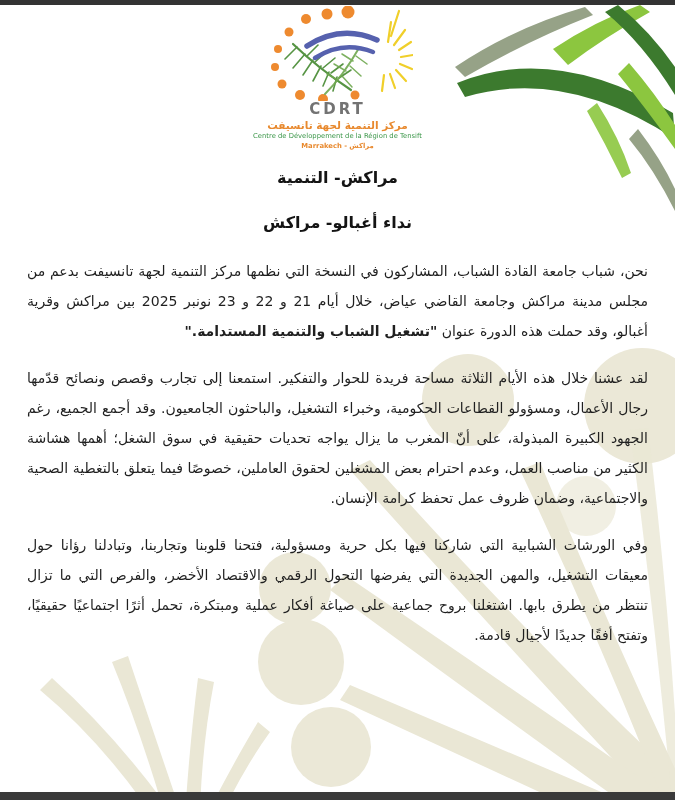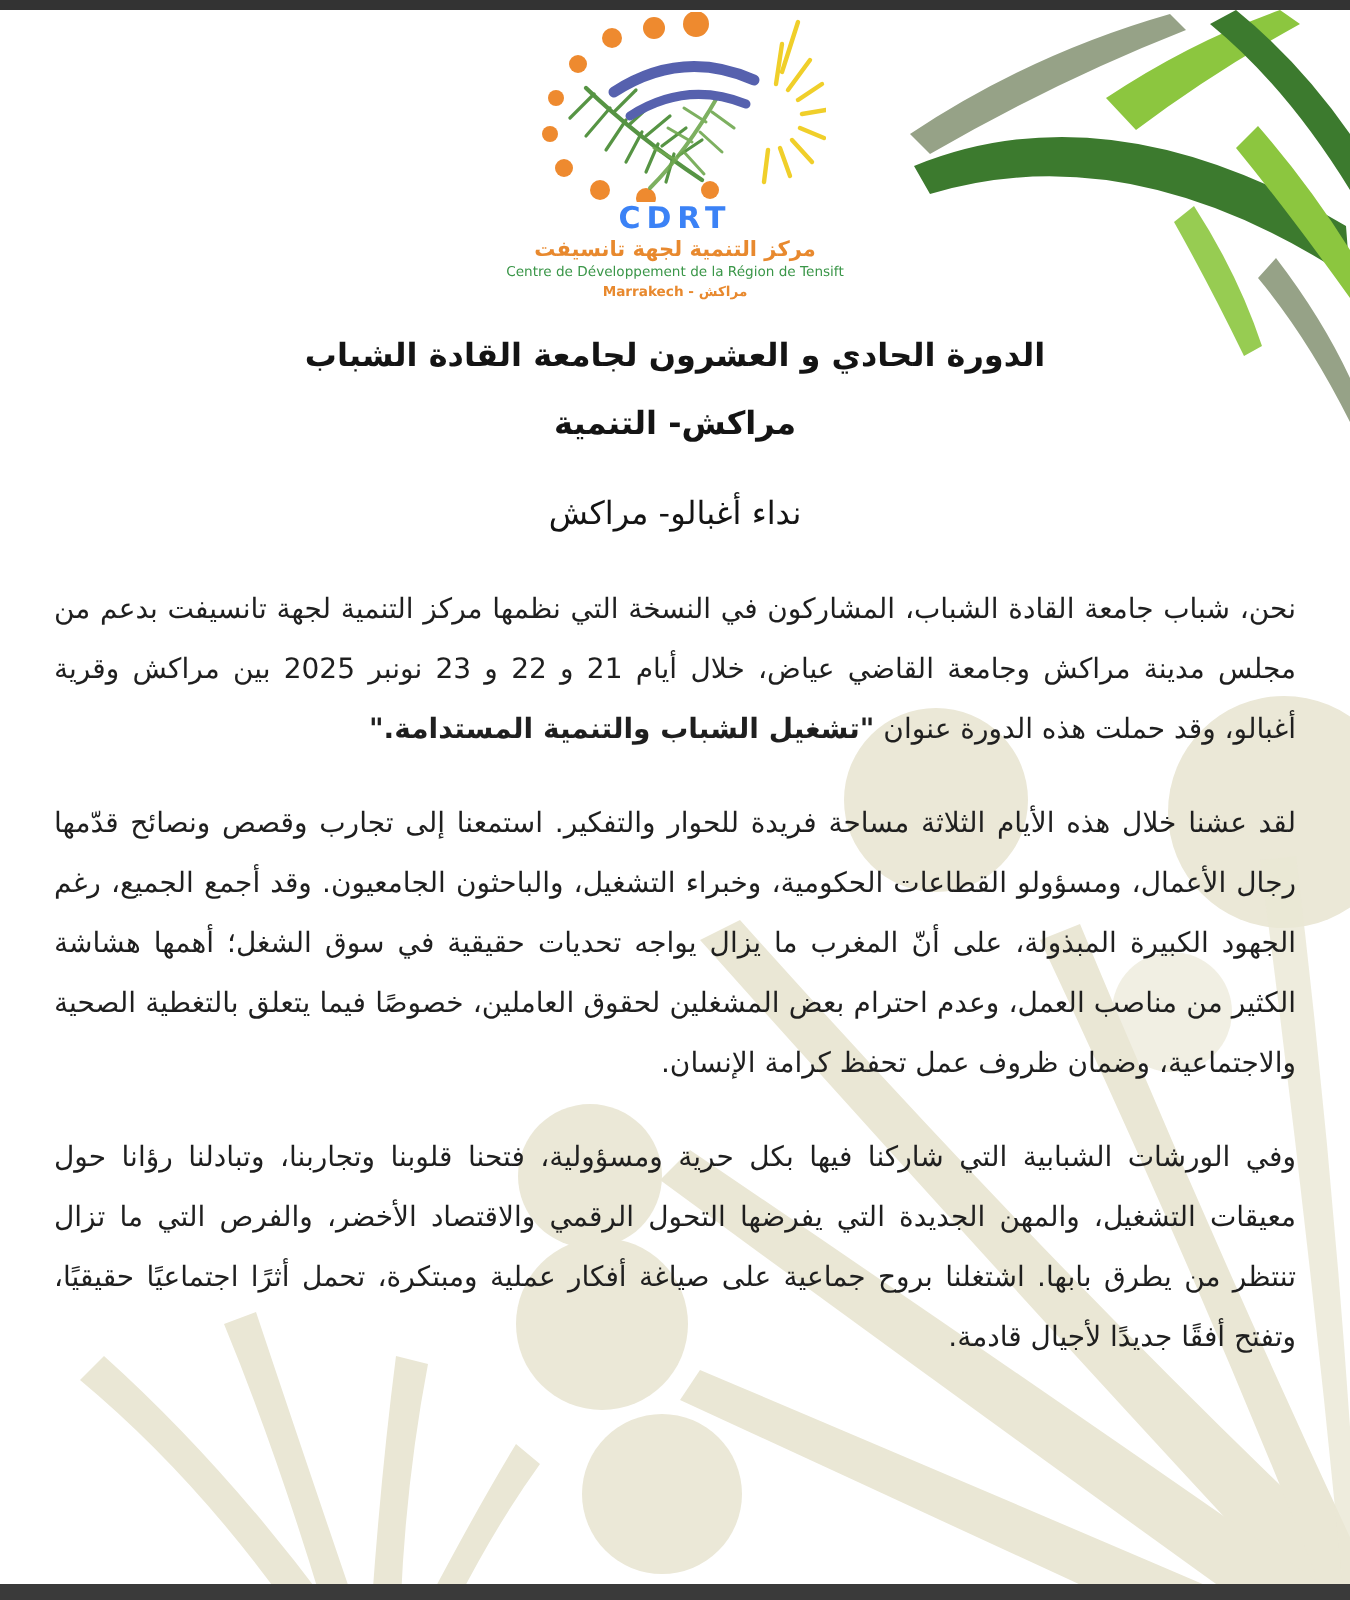--- a/index.html
+++ b/index.html
@@ -11,29 +11,29 @@
   .edge-bottom { bottom:0; height:8px; background:#3a3a3a; }
 
   .corner-palms { position:absolute; top:5px; right:0; width:240px; height:250px; z-index:1; }
   .watermark { position:absolute; top:0; left:0; width:675px; height:800px; z-index:0; }
 
   .page-content { position:relative; z-index:2; }
 
   
   .logo-block { width:220px; margin:6px auto 0 auto; text-align:center; }
   .logo-graphic { width:150px; height:95px; display:block; margin:0 auto; }
-  .logo-acronym { color:#3b82f6; font-weight:bold; font-size:15px; letter-spacing:3px; line-height:17px; }
+  .logo-acronym { color:#737373; font-weight:bold; font-size:15px; letter-spacing:3px; line-height:17px; }
   .logo-name-ar { color:#e8892e; font-weight:bold; font-size:10.5px; line-height:14px;text-align:center; }
   .logo-name-fr { color:#3a9648; font-size:6.8px; line-height:9px; }
   .logo-city { color:#e8892e; font-size:6.8px; font-weight:bold; line-height:10px; }
 
   
   .title-block { margin-top:10px; text-align:center; direction:rtl; color:#141414; }
   .title-line { font-size:16px; font-weight:bold; line-height:34px; }
-  .subtitle { margin-top:13px; font-size:16px; font-weight:normal; line-height:30px; }
+  .subtitle { margin-top:13px; font-size:16px; font-weight:bold; line-height:30px; }
 
   
   .body-text { margin-top:18px; padding:0 27px; direction:rtl; text-align:justify; color:#1f1f1f; }
   .body-text p { font-size:14px; line-height:30px; margin-bottom:17px; }
   .bold { font-weight:bold; }
 </style>
 </head>
 <body>
 
 <svg class="watermark" viewBox="0 0 675 800" aria-hidden="true">
@@ -130,21 +130,20 @@
         <line x1="121" y1="69" x2="119" y2="85"></line>
       </g>
     </svg>
     <div class="logo-acronym">CDRT</div>
     <div class="logo-name-ar" dir="rtl">مركز التنمية لجهة تانسيفت</div>
     <div class="logo-name-fr">Centre de Développement de la Région de Tensift</div>
     <div class="logo-city">Marrakech - مراكش</div>
   </div>
 
   <div class="title-block">
-    <div class="title-line">الدورة الحادي و العشرون لجامعة القادة الشباب</div>
     <div class="title-line">مراكش- التنمية</div>
     <div class="subtitle">نداء أغبالو- مراكش</div>
   </div>
 
   <div class="body-text">
     <p><span>نحن، شباب جامعة القادة الشباب، المشاركون في النسخة التي نظمها مركز التنمية لجهة تانسيفت بدعم من مجلس مدينة مراكش وجامعة القاضي عياض، خلال أيام 21 و 22 و 23 نونبر 2025 بين مراكش وقرية أغبالو، وقد حملت هذه الدورة عنوان </span><span class="bold">"تشغيل الشباب والتنمية المستدامة."</span></p>
     <p>لقد عشنا خلال هذه الأيام الثلاثة مساحة فريدة للحوار والتفكير. استمعنا إلى تجارب وقصص ونصائح قدّمها رجال الأعمال، ومسؤولو القطاعات الحكومية، وخبراء التشغيل، والباحثون الجامعيون. وقد أجمع الجميع، رغم الجهود الكبيرة المبذولة، على أنّ المغرب ما يزال يواجه تحديات حقيقية في سوق الشغل؛ أهمها هشاشة الكثير من مناصب العمل، وعدم احترام بعض المشغلين لحقوق العاملين، خصوصًا فيما يتعلق بالتغطية الصحية والاجتماعية، وضمان ظروف عمل تحفظ كرامة الإنسان.</p>
     <p>وفي الورشات الشبابية التي شاركنا فيها بكل حرية ومسؤولية، فتحنا قلوبنا وتجاربنا، وتبادلنا رؤانا حول معيقات التشغيل، والمهن الجديدة التي يفرضها التحول الرقمي والاقتصاد الأخضر، والفرص التي ما تزال تنتظر من يطرق بابها. اشتغلنا بروح جماعية على صياغة أفكار عملية ومبتكرة، تحمل أثرًا اجتماعيًا حقيقيًا، وتفتح أفقًا جديدًا لأجيال قادمة.</p>
 
   </div>

